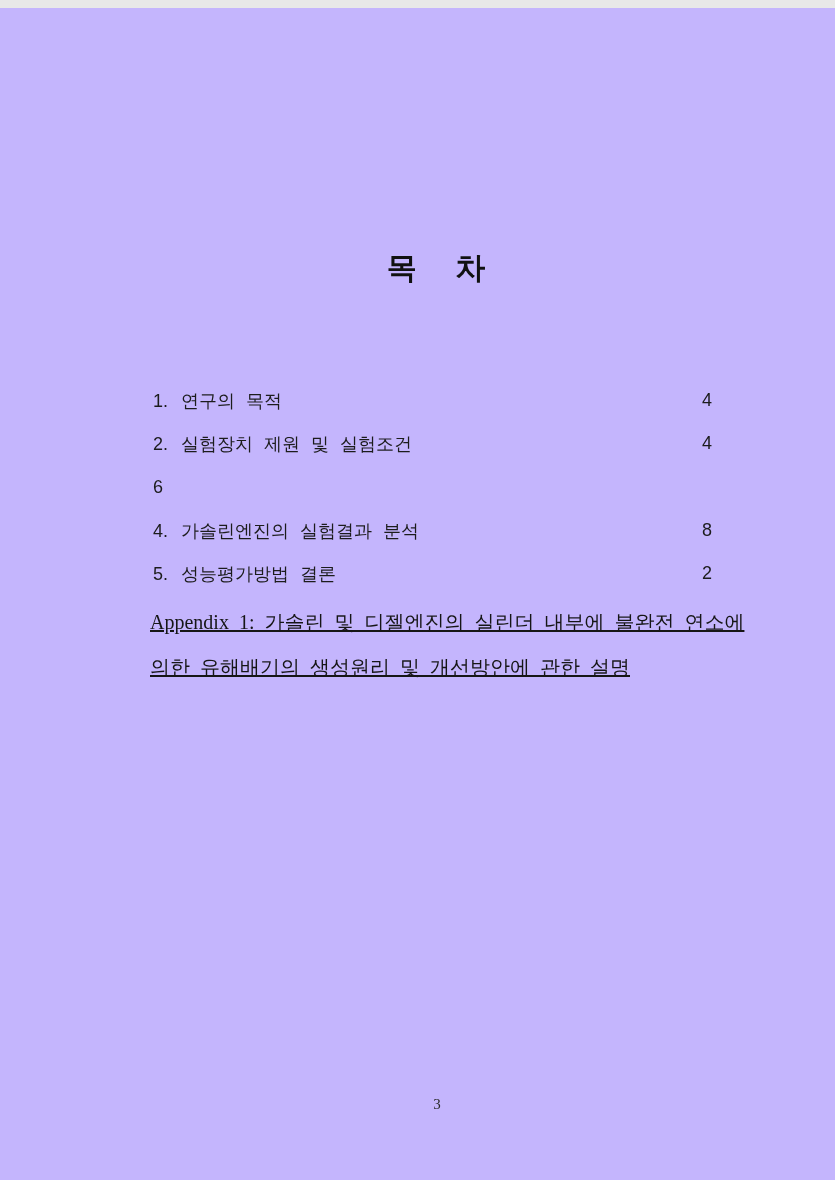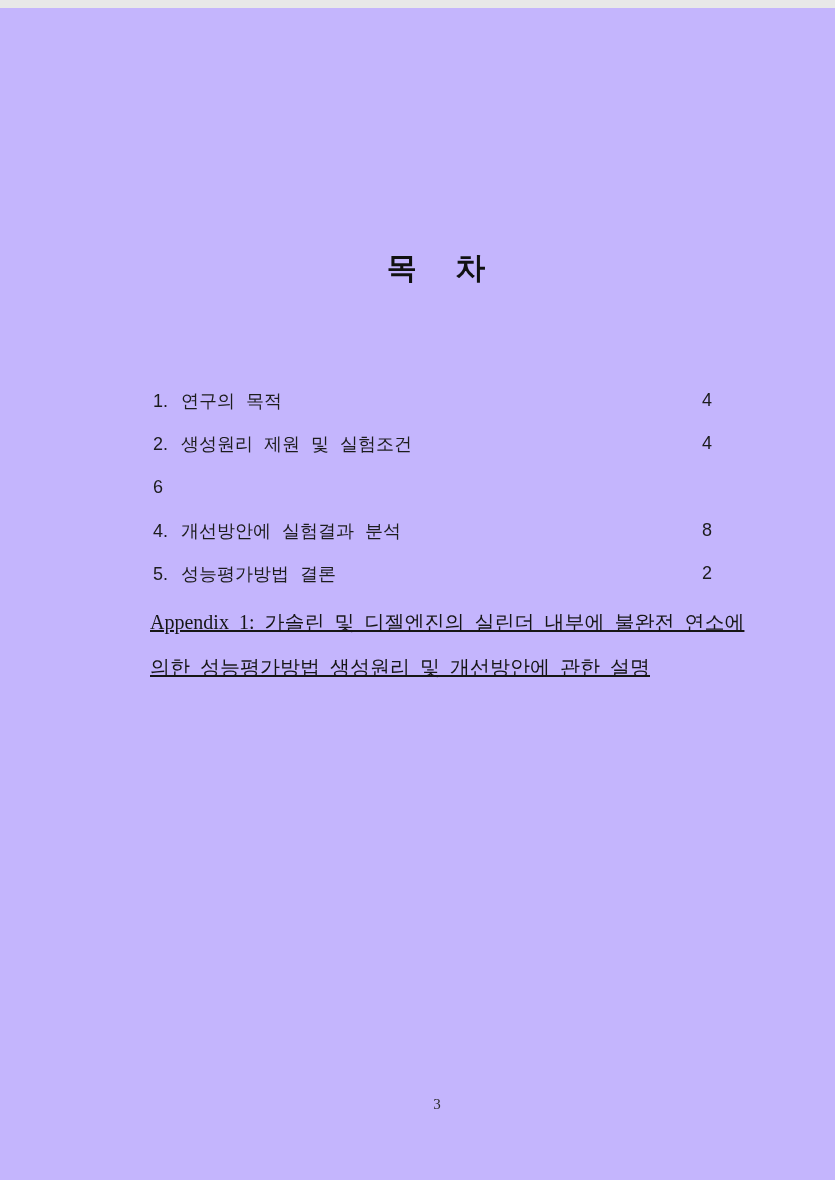--- a/index.html
+++ b/index.html
@@ -87,40 +87,40 @@
   <div class="doc-title">목 차</div>
 
   <div class="toc">
 
     <div class="toc-row">
       <span class="toc-entry"><span class="toc-num">1.</span><span>연구의 목적</span></span>
       <span class="toc-page">4</span>
     </div>
 
     <div class="toc-row">
-      <span class="toc-entry"><span class="toc-num">2.</span><span>생성원리 제원 및 실험조건</span></span>
+      <span class="toc-entry"><span class="toc-num">2.</span><span>실험장치 제원 및 실험조건</span></span>
       <span class="toc-page">4</span>
     </div>
 
     <div class="toc-row">
       <span class="toc-page">6</span>
     </div>
 
     <div class="toc-row">
-      <span class="toc-entry"><span class="toc-num">4.</span><span>개선방안에 실험결과 분석</span></span>
+      <span class="toc-entry"><span class="toc-num">4.</span><span>가솔린엔진의 실험결과 분석</span></span>
       <span class="toc-page">8</span>
     </div>
 
     <div class="toc-row">
       <span class="toc-entry"><span class="toc-num">5.</span><span>성능평가방법 결론</span></span>
       <span class="toc-page">2</span>
     </div>
 
   </div>
 
   <div class="appendix">
     <div class="appendix-line">Appendix 1: 가솔린 및 디젤엔진의 실린더 내부에 불완전 연소에</div>
-    <div class="appendix-line">의한 성능평가방법 생성원리 및 개선방안에 관한 설명</div>
+    <div class="appendix-line">의한 유해배기의 생성원리 및 개선방안에 관한 설명</div>
   </div>
 
   <div class="footer-page-number">3</div>
 
 </div>
 
 </body></html>

